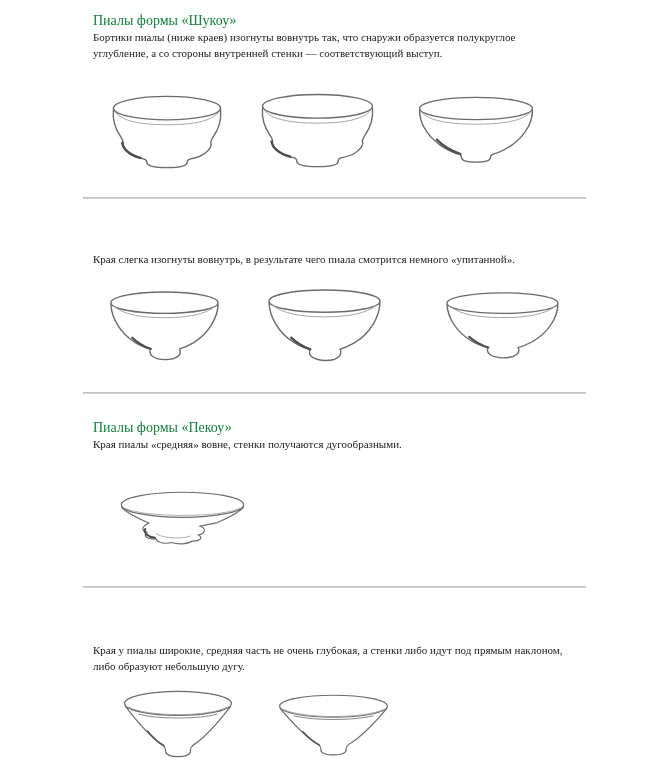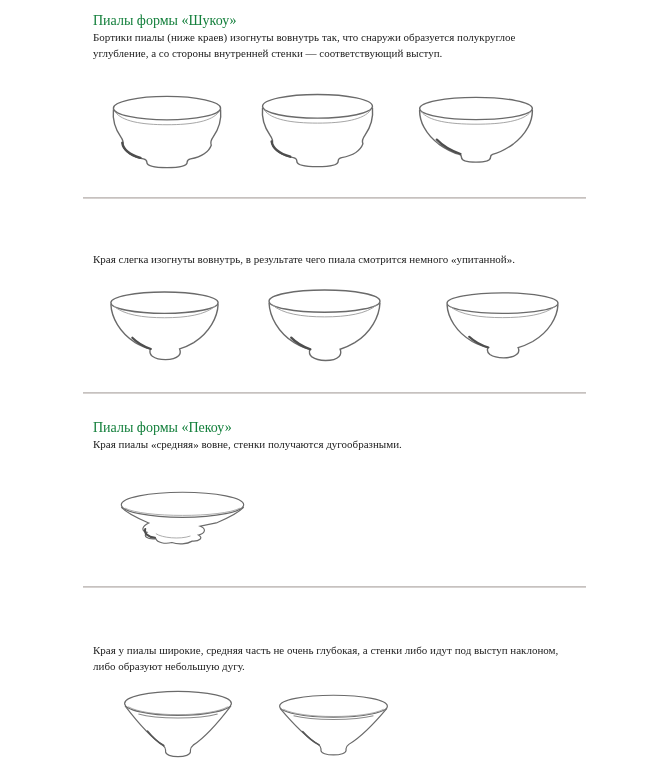--- a/index.html
+++ b/index.html
@@ -116,21 +116,21 @@
       <ellipse cx="75" cy="17" rx="69" ry="13.5" fill="#ffffff" stroke="#6a6a6a" stroke-width="1.3"></ellipse>
       <path d="M10,20.5 C30,31 120,31 140,20.5" fill="none" stroke="#9a9a9a" stroke-width="0.9"></path>
       <path d="M6,19.5 C13,27 26,32 37,36.5 C29,40 28,45 35,46.5 C30,50.5 35,54.5 45,53.5 C46.5,57.5 55,59.5 63,57.5 C70,60 80,59.5 86,56 C94,56.5 99,52.5 93,49.5 C101,47.5 102,42.5 95,40 C103,38.5 108,37.5 113,36.5 C124,32 137,27 144,19.5" fill="none" stroke="#6a6a6a" stroke-width="1.3"></path>
       <path d="M45,48 C52,52.5 72,54.5 84,50.5" fill="none" stroke="#9a9a9a" stroke-width="0.9"></path>
       <path d="M33,43 C31,47.5 36,51.5 44,52.5" fill="none" stroke="#4d4d4d" stroke-width="2.2" stroke-linecap="round"></path>
     </svg>
   </div>
 
   <div class="divider" style="top:586px"></div>
 
-  <div class="section-desc" style="top:642px">Края у пиалы широкие, средняя часть не очень глубокая, а стенки либо идут под выступ наклоном,
+  <div class="section-desc" style="top:642px">Края у пиалы широкие, средняя часть не очень глубокая, а стенки либо идут под прямым наклоном,
 либо образуют небольшую дугу.</div>
 
   <div class="bowl" style="left:120px; top:689px; width:116px; height:71px">
     <svg viewBox="0 0 126 74" preserveAspectRatio="none">
       <ellipse cx="63" cy="15" rx="58" ry="12.5" fill="#ffffff" stroke="#6a6a6a" stroke-width="1.3"></ellipse>
       <path d="M9,18.5 C28,29.5 98,29.5 117,18.5" fill="none" stroke="#9a9a9a" stroke-width="0.9"></path>
       <path d="M5.5,17.5 C17,32 33,50 46.5,58.5 C48.5,60 49.5,61.5 49.5,63.5 L49.5,65.5 C49.5,68.5 55.5,70.5 63,70.5 C70.5,70.5 76.5,68.5 76.5,65.5 L76.5,63.5 C76.5,61.5 77.5,60 79.5,58.5 C93,50 109,32 120.5,17.5" fill="none" stroke="#6a6a6a" stroke-width="1.3"></path>
       <path d="M20,26 C40,31.5 86,31.5 106,26" fill="none" stroke="#8a8a8a" stroke-width="1.1"></path>
       <path d="M30,44 C36,51 42,56 47.5,59" fill="none" stroke="#555555" stroke-width="1.8" stroke-linecap="round"></path>
     </svg>

